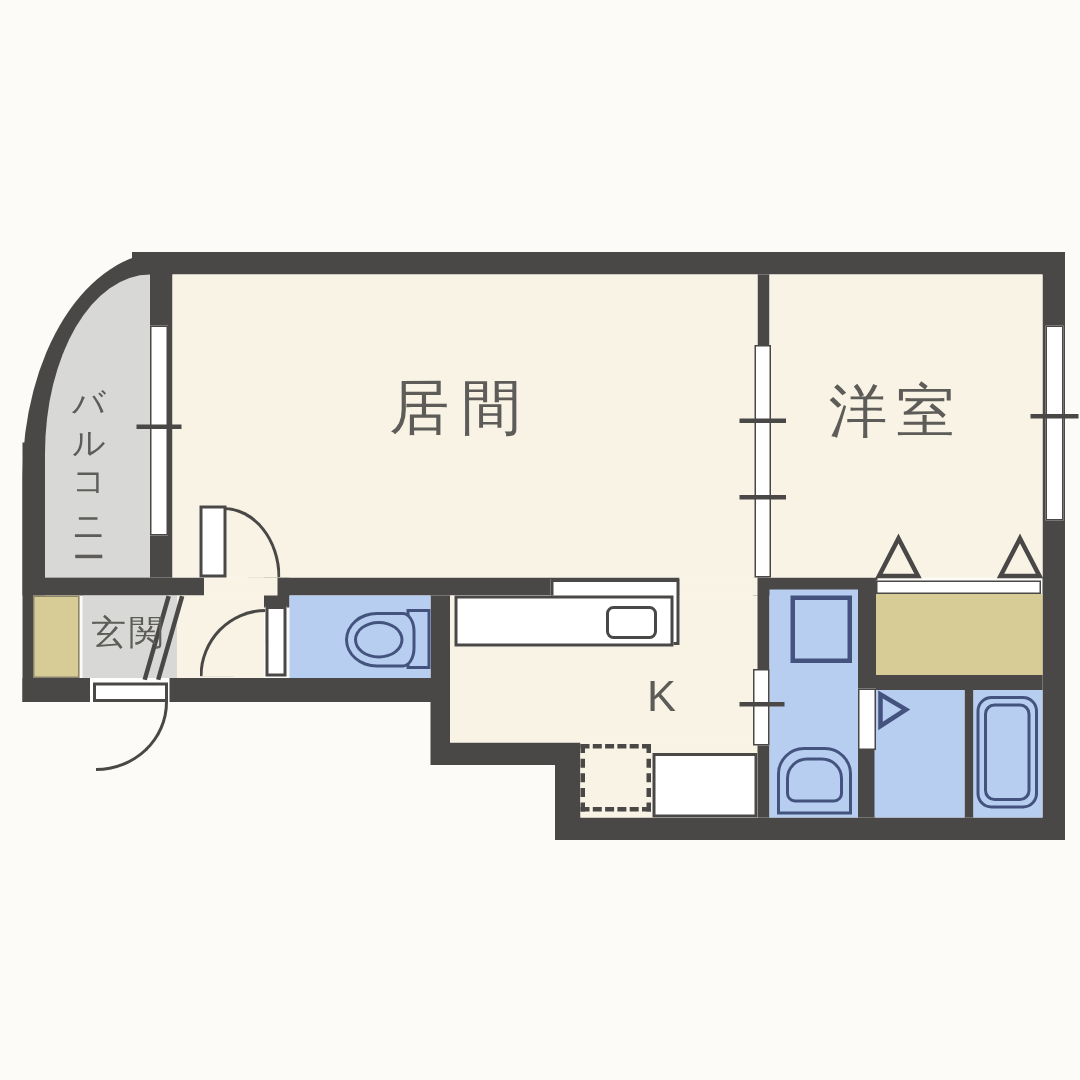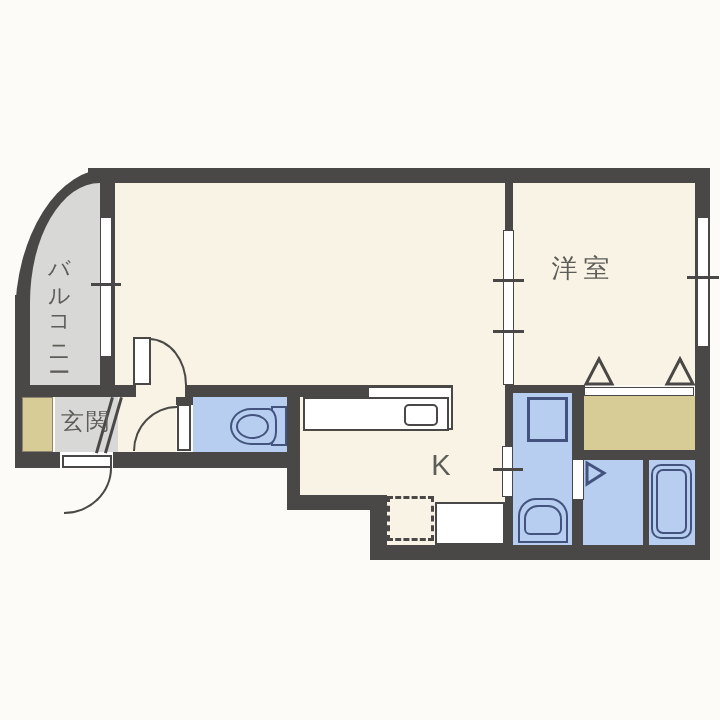--- a/index.html
+++ b/index.html
@@ -112,18 +112,19 @@
   <svg style="left:584px;top:356px;" width="30" height="31" viewBox="0 0 30 31">
     <polygon points="15,3 28,28 2,28" fill="none" stroke="#4a4846" stroke-width="3"></polygon>
   </svg>
   <svg style="left:665px;top:356px;" width="30" height="31" viewBox="0 0 30 31">
     <polygon points="15,3 28,28 2,28" fill="none" stroke="#4a4846" stroke-width="3"></polygon>
   </svg>
   <svg style="left:585px;top:461px;" width="22" height="26" viewBox="0 0 22 26">
     <polygon points="2,2 19,12 2,23" fill="none" stroke="#44537e" stroke-width="3"></polygon>
   </svg>
 
-  <div class="lbl" style="left:511px;top:254px;width:145px;font-size:26px;letter-spacing:6px;">洋室</div>
+  <div class="lbl" style="left:235px;top:250px;width:145px;font-size:40px;letter-spacing:8px;">居間</div>
+  <div class="lbl" style="left:525px;top:254px;width:145px;font-size:39px;letter-spacing:6px;">洋室</div>
   <div class="lbl v" style="left:47px;top:222px;height:165px;font-size:22px;letter-spacing:4px;">バルコニー</div>
   <div class="lbl" style="left:56px;top:409px;width:60px;font-size:23px;letter-spacing:2px;">玄関</div>
   <div class="lbl" style="left:421px;top:450px;width:40px;font-size:29px;">K</div>
 
 </div>
 
 </body></html>

